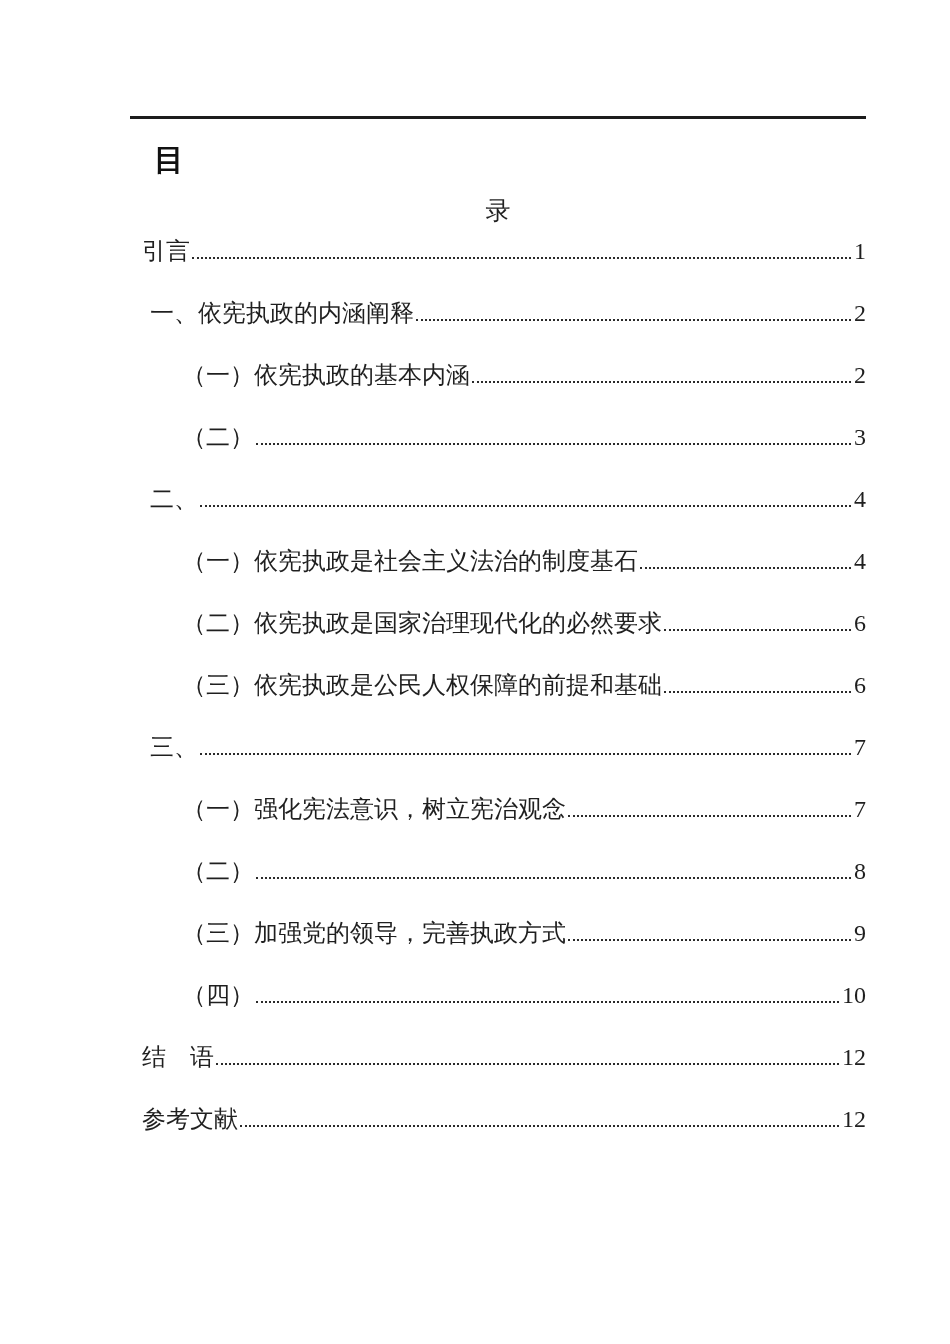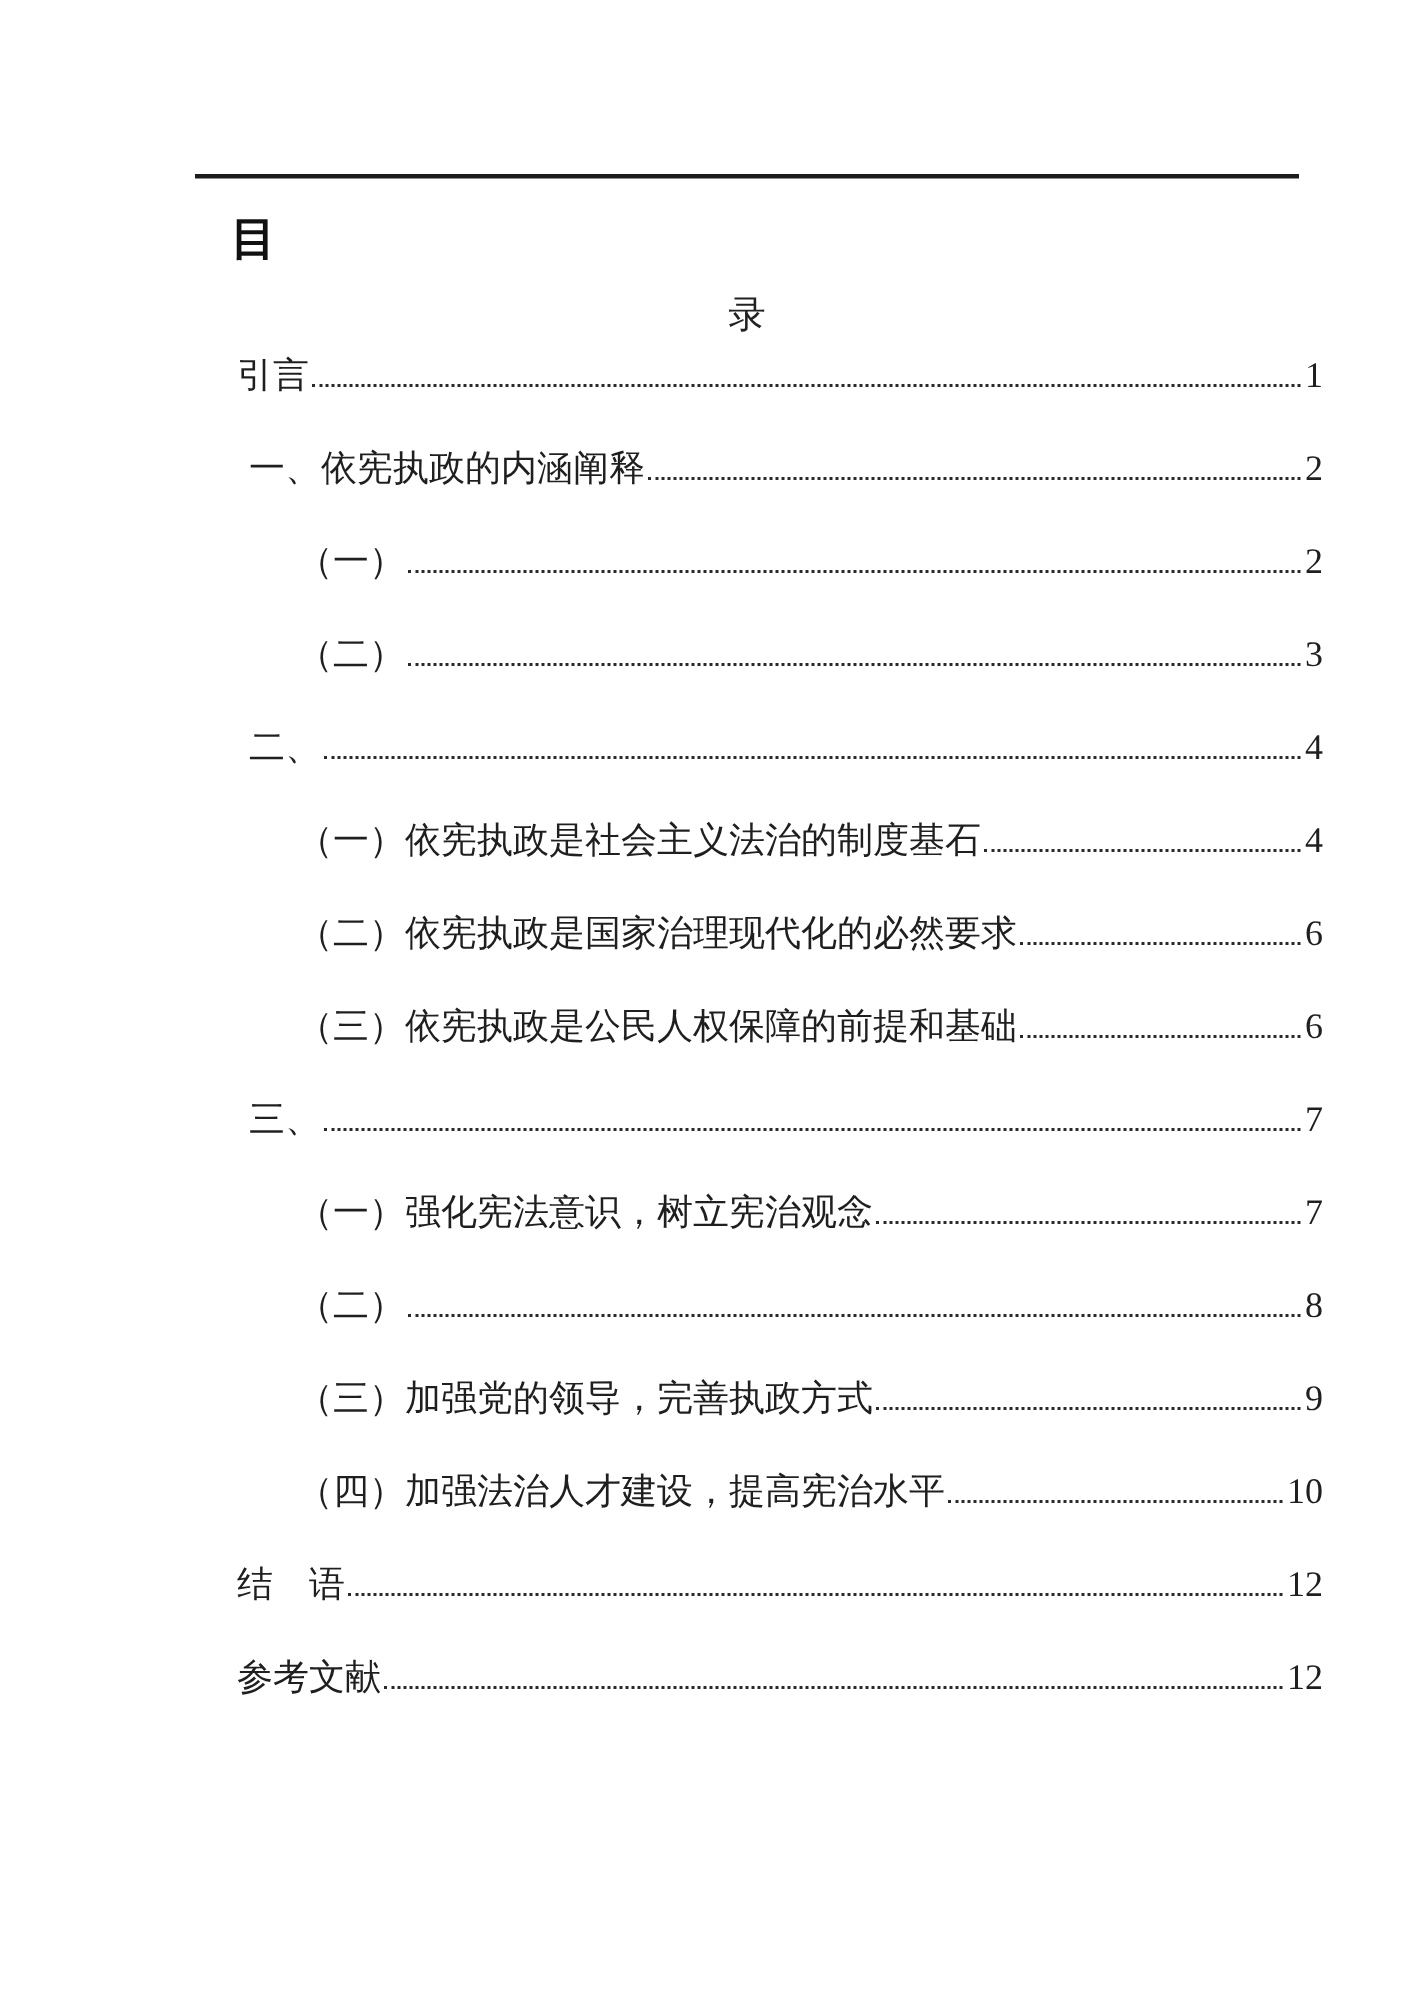--- a/index.html
+++ b/index.html
@@ -36,21 +36,21 @@
     left: 130px;
     top: 197px;
     width: 736px;
     text-align: center;
     font-size: 25px;
     line-height: 28px;
     color: #222222;
   }
   .toc {
     position: absolute;
-    left: 146px;
+    left: 130px;
     top: 238px;
     width: 736px;
   }
   .toc-row {
     display: flex;
     align-items: baseline;
     height: 26px;
     margin-bottom: 36px;
     font-size: 24px;
     line-height: 26px;
@@ -88,21 +88,21 @@
       <span class="pagenum">1</span>
     </div>
 
     <div class="toc-row lvl1">
       <span class="prefix">一、</span><span class="label">依宪执政的内涵阐释</span>
       <div class="leader"></div>
       <span class="pagenum">2</span>
     </div>
 
     <div class="toc-row lvl2">
-      <span class="prefix">（一）</span>
+      <span class="prefix">（一）</span><span class="label">依宪执政的基本内涵</span>
       <div class="leader"></div>
       <span class="pagenum">2</span>
     </div>
 
     <div class="toc-row lvl2">
       <span class="prefix">（二）</span>
       <div class="leader"></div>
       <span class="pagenum">3</span>
     </div>
 
@@ -148,21 +148,21 @@
       <span class="pagenum">8</span>
     </div>
 
     <div class="toc-row lvl2">
       <span class="prefix">（三）</span><span class="label">加强党的领导，完善执政方式</span>
       <div class="leader"></div>
       <span class="pagenum">9</span>
     </div>
 
     <div class="toc-row lvl2">
-      <span class="prefix">（四）</span><span class="label">加强法治人才建设，提高宪治水平</span>
+      <span class="prefix">（四）</span>
       <div class="leader"></div>
       <span class="pagenum">10</span>
     </div>
 
     <div class="toc-row lvl0">
       <span class="prefix"></span><span class="label">结　语</span>
       <div class="leader"></div>
       <span class="pagenum">12</span>
     </div>
 

